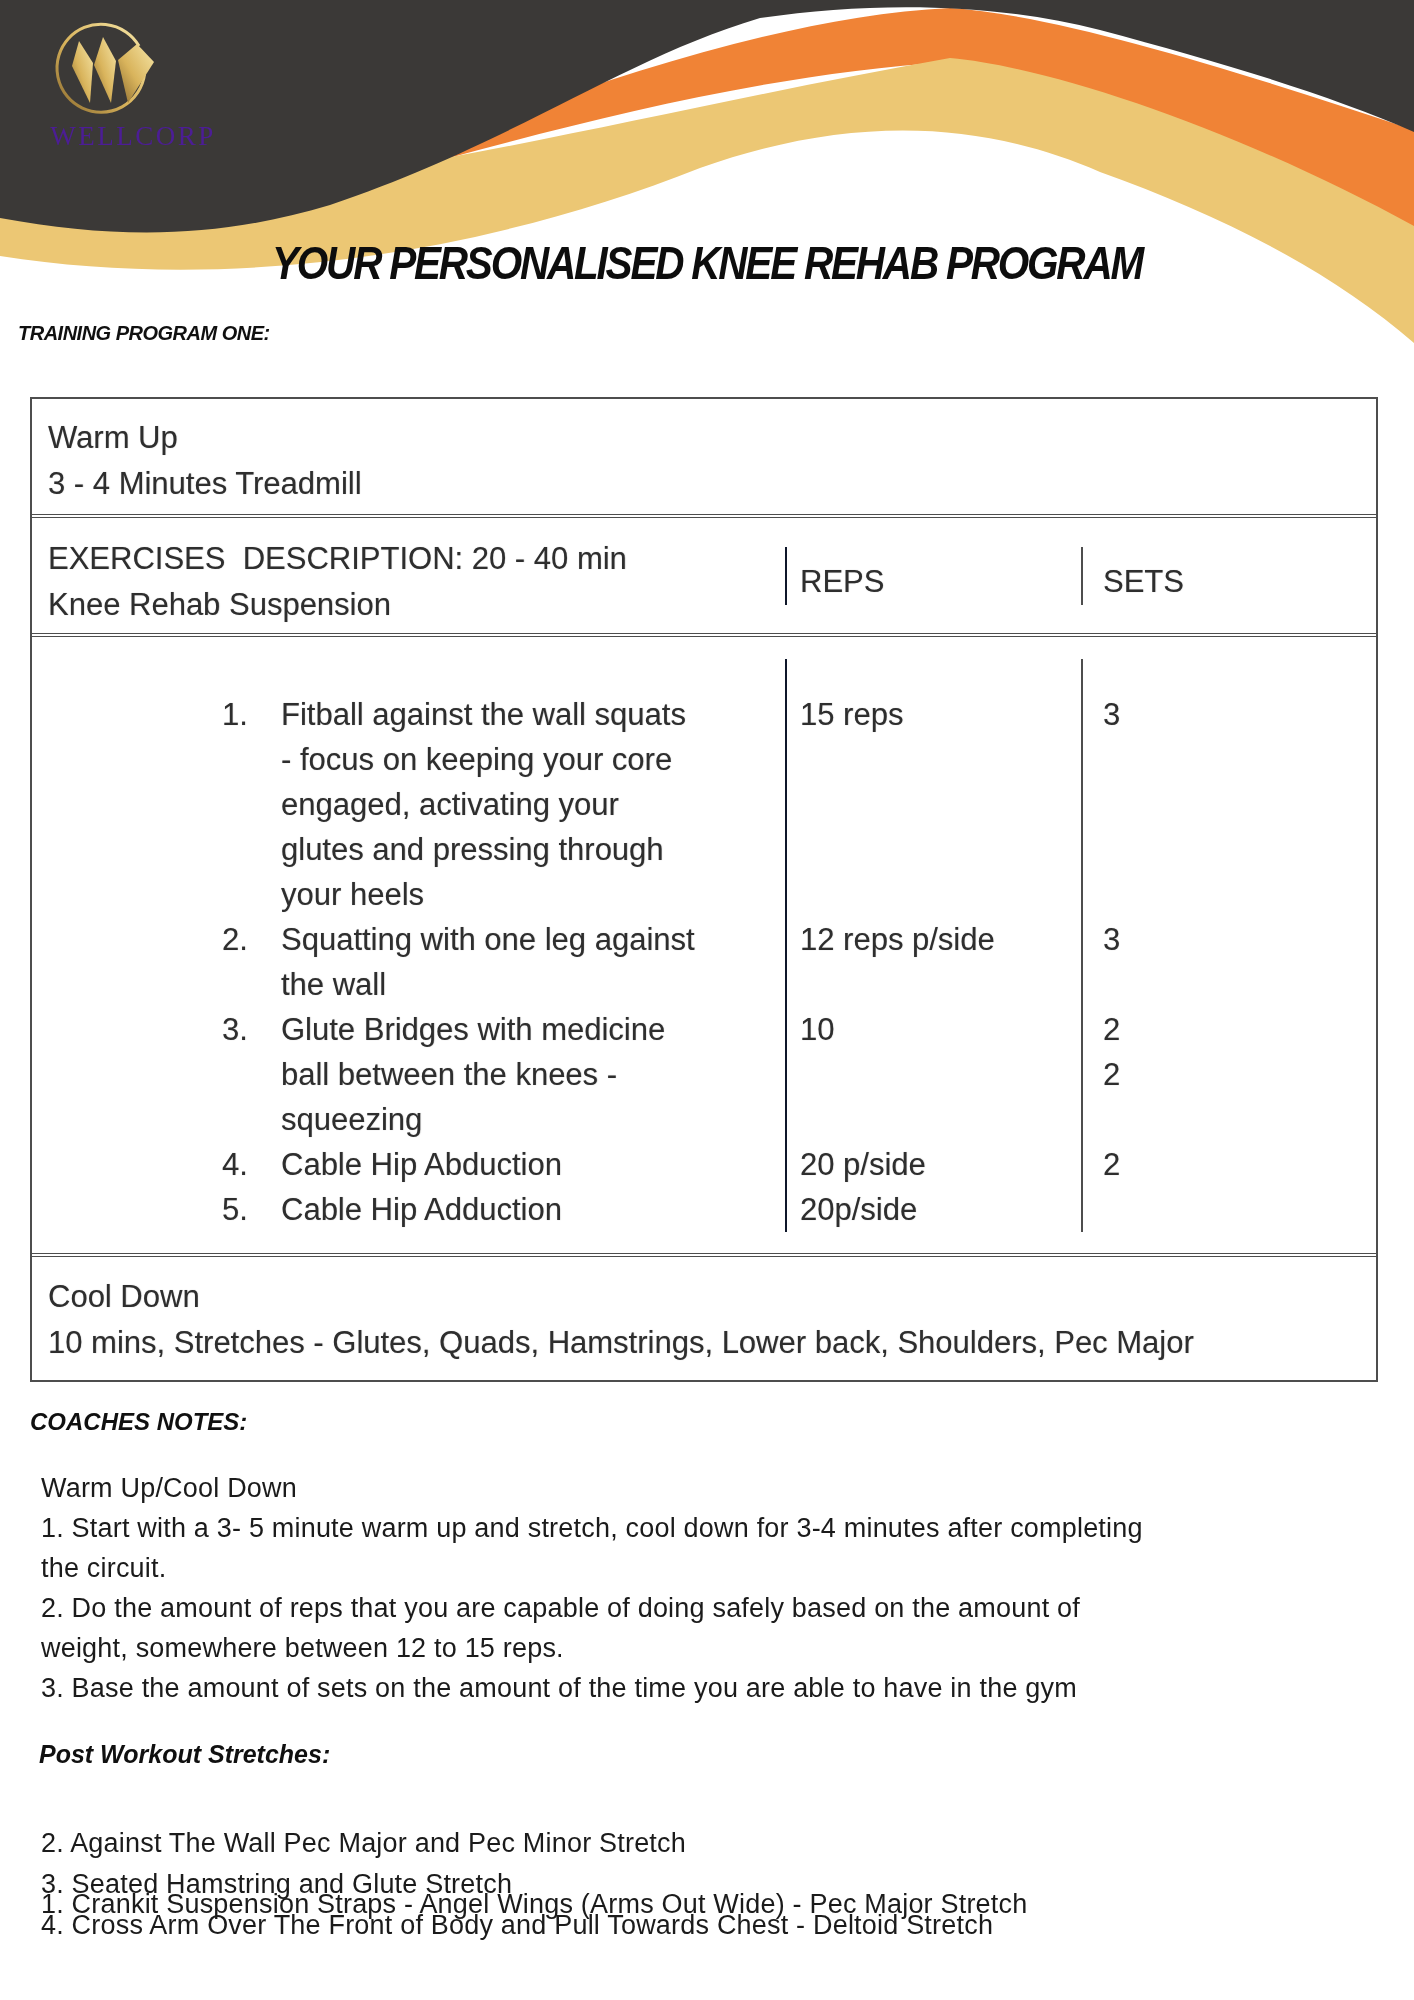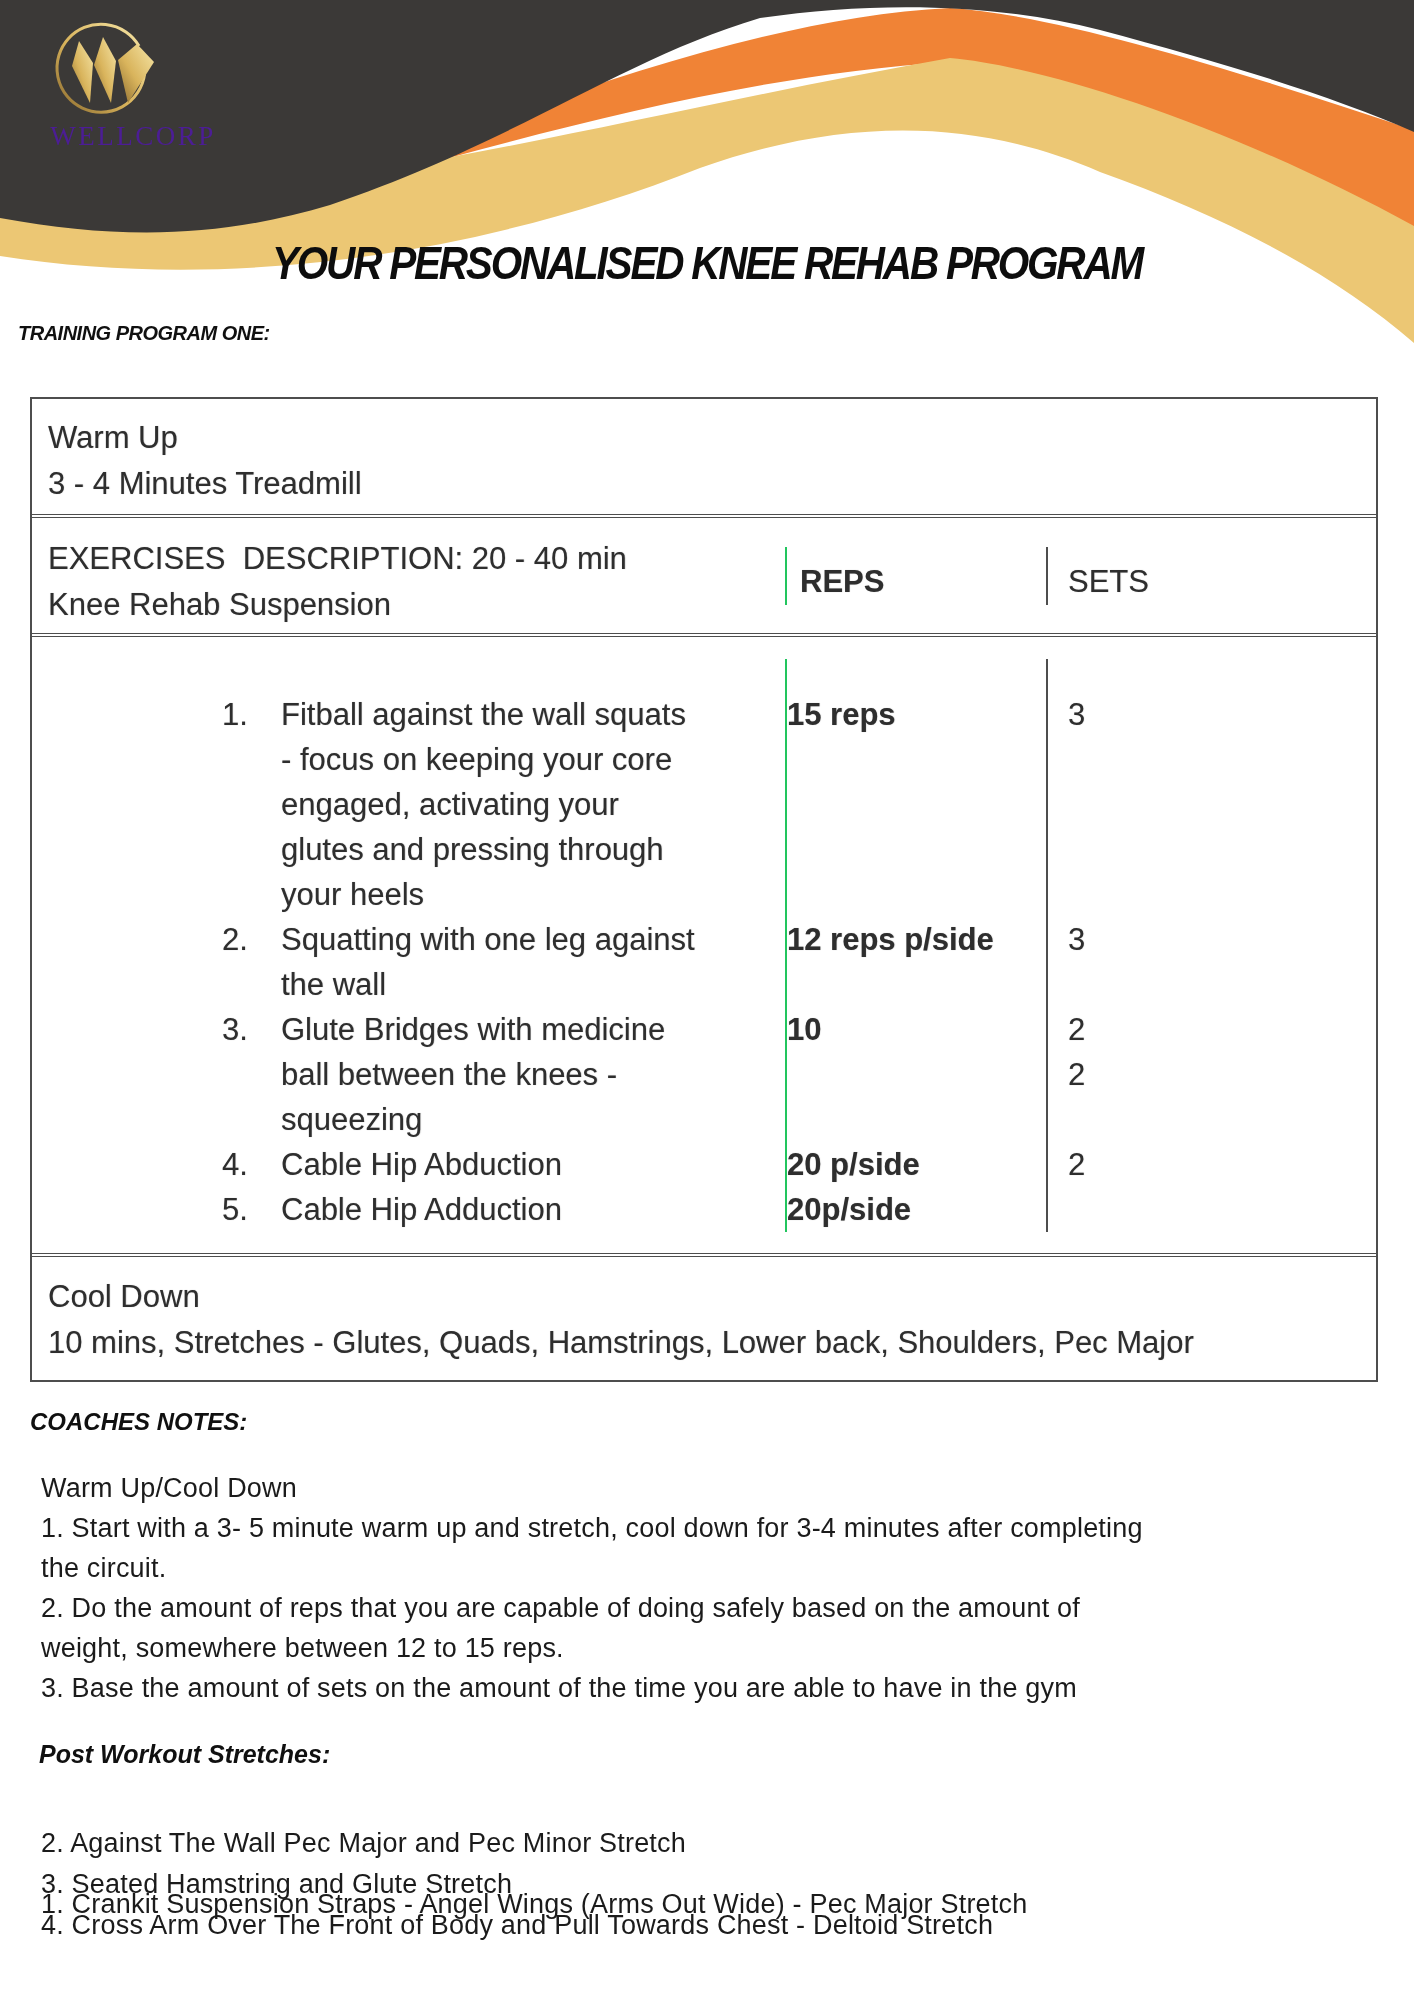--- a/index.html
+++ b/index.html
@@ -22,32 +22,32 @@
   .ptable{position:absolute;left:30px;top:397px;width:1348px;box-sizing:border-box;
           border:2px solid #4e4e4e;color:#2e2e2e;font-size:31px;
           text-shadow:0.3px 0.3px 0.9px rgba(70,70,70,0.45);}
   .row{box-sizing:border-box;}
   .row.sep{border-bottom:4px double #4e4e4e;}
   .warmup{height:119px;padding:16px 0 0 16px;line-height:46px;}
   .hrow,.brow{display:flex;align-items:center;}
   .hrow{height:119px;}
   .brow{height:620px;}
   .c1{width:753px;box-sizing:border-box;}
-  .c2{width:261px;box-sizing:border-box;border-left:2px solid #22c55e;font-weight:bold;}
+  .c2{width:296px;box-sizing:border-box;border-left:2px solid #0f172a;}
   .c3{flex:1;box-sizing:border-box;border-left:2px solid #4e4e4e;}
   .hrow .c1{padding:12px 0 0 16px;line-height:46px;}
   .hrow .c2,.hrow .c3{padding-top:12px;line-height:46px;}
   .hrow .c2{padding-left:13px;}
   .hrow .c3{padding-left:20px;}
   .pre{white-space:pre-wrap;}
   .brow .c1,.brow .c2,.brow .c3{padding-top:33px;}
   .bl{height:45px;line-height:45px;position:relative;}
   .bl .num{position:absolute;left:190px;top:0;}
   .bl .tx{display:block;margin-left:249px;}
-  .brow .c2 .bl{padding-left:0;}
+  .brow .c2 .bl{padding-left:13px;}
   .brow .c3 .bl{padding-left:20px;}
   .cooldown{height:123px;padding:17px 0 0 16px;line-height:46px;}
   
   .notes-heading{position:absolute;left:30px;top:1408px;margin:0;font-size:24px;font-weight:bold;
                  font-style:italic;color:#101010;}
   .note-line{position:absolute;left:41px;width:1300px;height:40px;line-height:40px;
              font-size:27px;color:#1b1b1b;letter-spacing:0.2px;}
   .stretch-heading{position:absolute;left:39px;top:1740px;margin:0;font-size:25px;font-weight:bold;
                    font-style:italic;color:#101010;}
   .stretch-line{position:absolute;left:41px;width:1300px;height:41px;line-height:41px;

